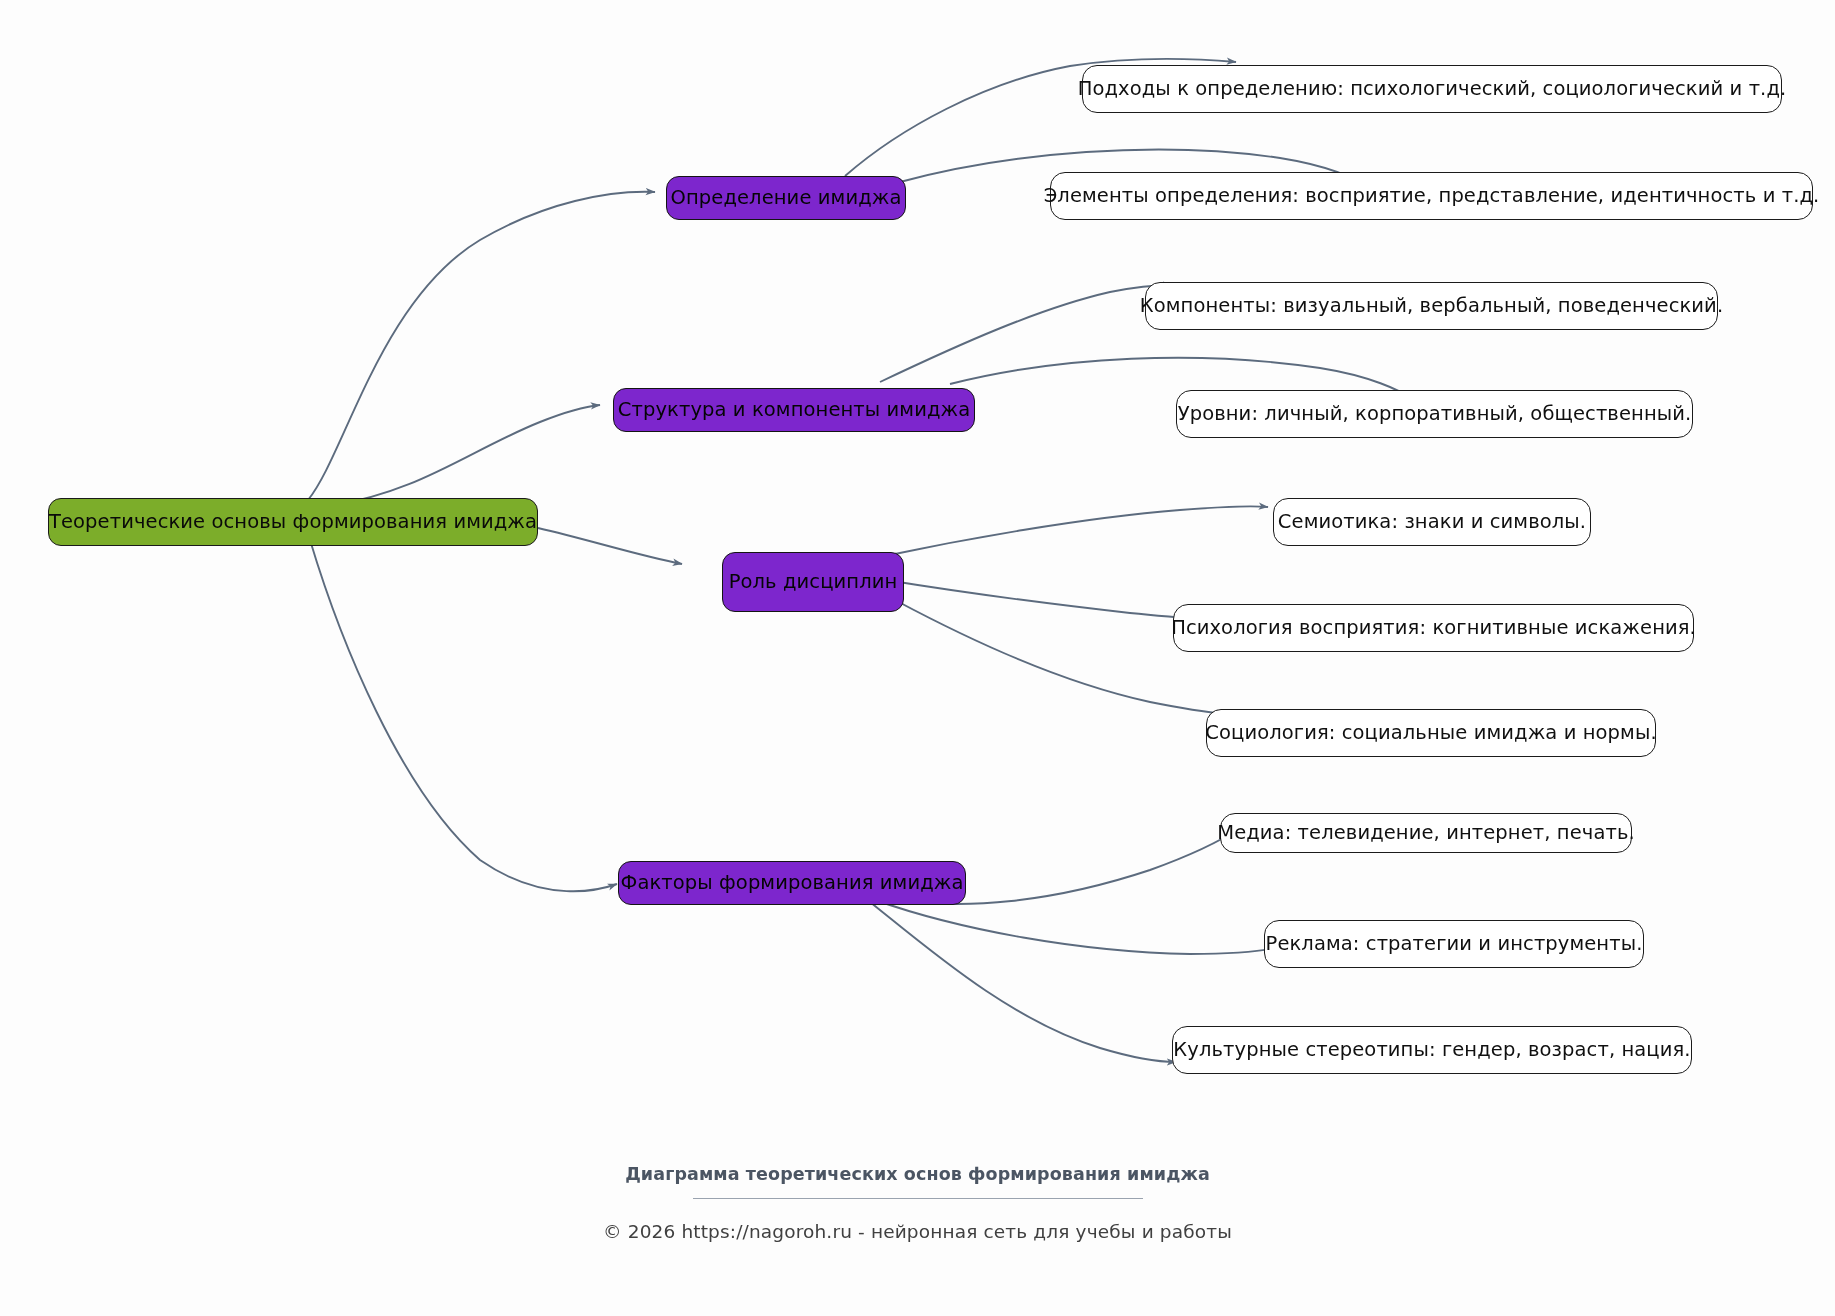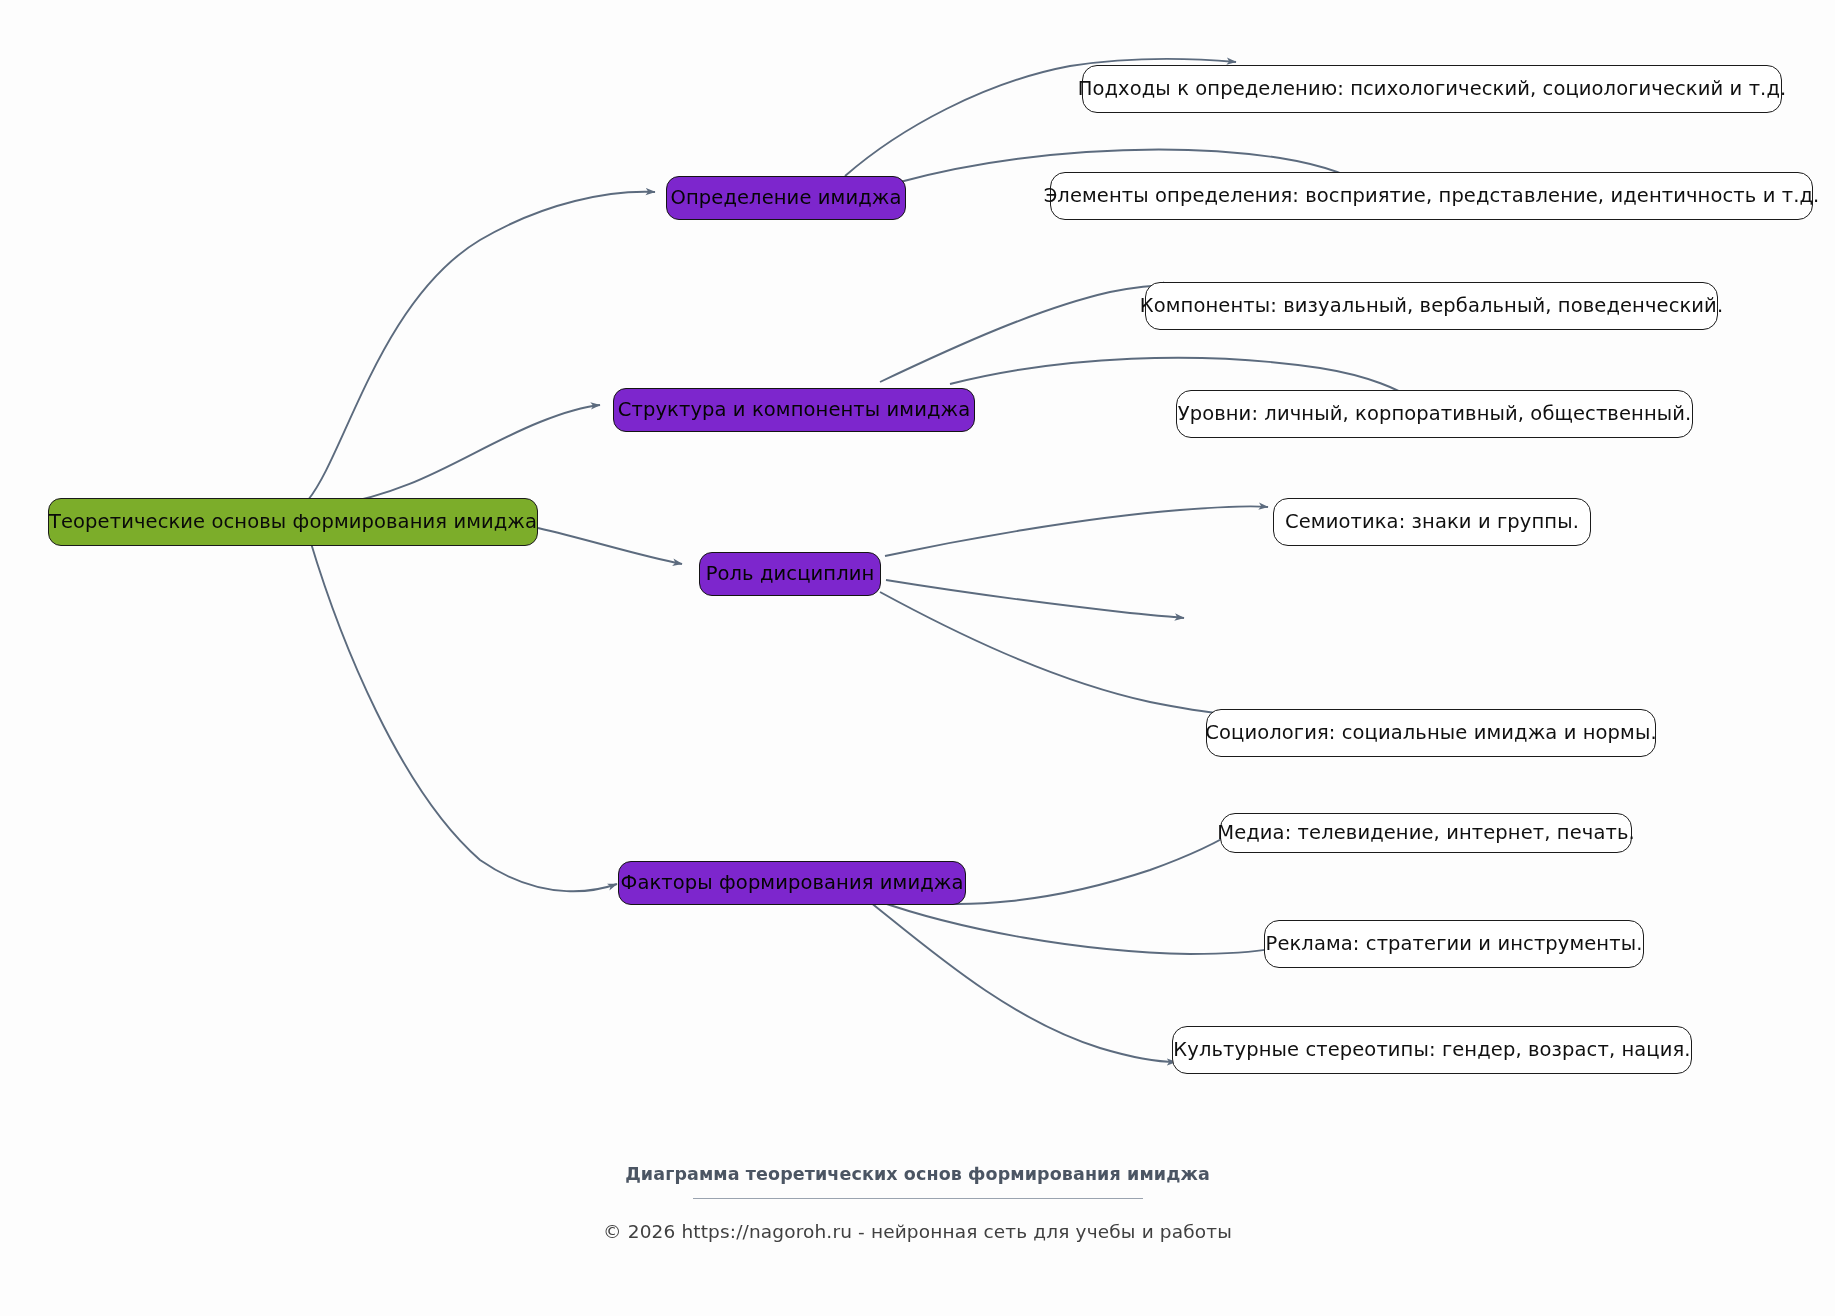--- a/index.html
+++ b/index.html
@@ -136,25 +136,28 @@
   <div class="node branch" style="left:613px; top:388px; width:362px; height:44px;">
     <span>Структура и компоненты имиджа</span>
   </div>
   <div class="node leaf" style="left:1145px; top:282px; width:573px; height:48px;">
     <span>Компоненты: визуальный, вербальный, поведенческий.</span>
   </div>
   <div class="node leaf" style="left:1176px; top:390px; width:517px; height:48px;">
     <span>Уровни: личный, корпоративный, общественный.</span>
   </div>
 
-  <div class="node branch" style="left:699px; top:552px; width:182px; height:44px;">
+  <div class="node branch" style="left:722px; top:552px; width:182px; height:60px;">
     <span>Роль дисциплин</span>
   </div>
   <div class="node leaf" style="left:1273px; top:498px; width:318px; height:48px;">
-    <span>Семиотика: знаки и группы.</span>
+    <span>Семиотика: знаки и символы.</span>
+  </div>
+  <div class="node leaf" style="left:1173px; top:604px; width:521px; height:48px;">
+    <span>Психология восприятия: когнитивные искажения.</span>
   </div>
   <div class="node leaf" style="left:1206px; top:709px; width:450px; height:48px;">
     <span>Социология: социальные имиджа и нормы.</span>
   </div>
 
   <div class="node branch" style="left:618px; top:861px; width:348px; height:44px;">
     <span>Факторы формирования имиджа</span>
   </div>
   <div class="node leaf" style="left:1220px; top:813px; width:412px; height:40px;">
     <span>Медиа: телевидение, интернет, печать.</span>

